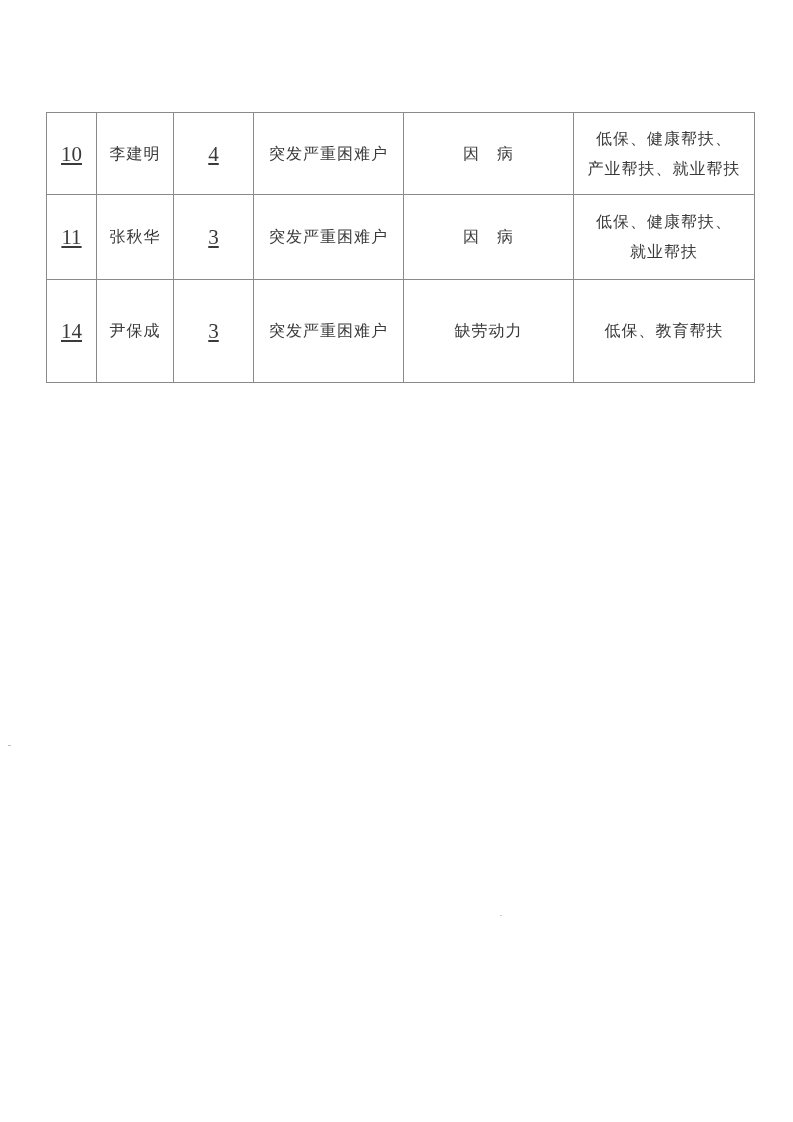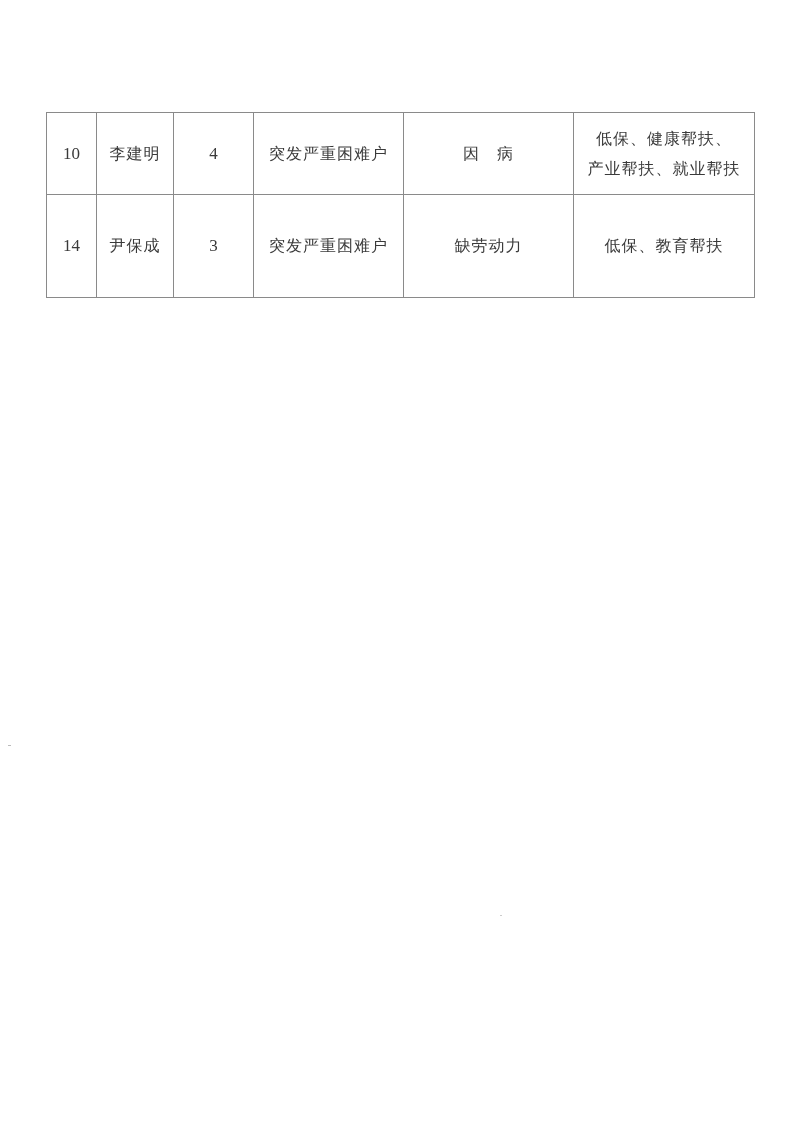--- a/index.html
+++ b/index.html
@@ -2,21 +2,21 @@
 <html><head>
 <meta charset="utf-8">
 <style>
   html, body { margin:0; padding:0; background:#ffffff; }
   body { width:793px; height:1122px; position:relative; overflow:hidden;
          font-family:"DejaVu Serif","Liberation Serif",serif; color:#333; }
   table { position:absolute; left:46px; top:112px; border-collapse:collapse;
           width:708px; table-layout:fixed; }
   td { border:1px solid #8a8a8a; text-align:center; vertical-align:middle;
        font-size:16px; line-height:30px; padding:0 2px; color:#3a3a3a; letter-spacing:1px; }
-  td.num { font-family:"Liberation Serif","DejaVu Serif",serif; font-size:17px; letter-spacing:0; }
+  td.num { font-family:"Liberation Serif","DejaVu Serif",serif; font-size:21px; letter-spacing:0;text-decoration:underline; }
   .mark { position:absolute; left:8px; top:745px; width:3px; height:1px; background:#bbb; }
   .mark2 { position:absolute; left:500px; top:915px; width:2px; height:1px; background:#ccc; }
 </style>
 </head>
 <body>
 
 <table>
   <colgroup>
     <col style="width:50px">
       <col style="width:77px">
@@ -30,20 +30,31 @@
       <td class="num">10</td>
       <td>李建明</td>
       <td class="num">4</td>
       <td>突发严重困难户</td>
       <td>因　病</td>
       <td>
         <div>低保、健康帮扶、</div>
         <div>产业帮扶、就业帮扶</div>
       </td>
     </tr>
+    <tr style="height:85px">
+      <td class="num">11</td>
+      <td>张秋华</td>
+      <td class="num">3</td>
+      <td>突发严重困难户</td>
+      <td>因　病</td>
+      <td>
+        <div>低保、健康帮扶、</div>
+        <div>就业帮扶</div>
+      </td>
+    </tr>
     <tr style="height:103px">
       <td class="num">14</td>
       <td>尹保成</td>
       <td class="num">3</td>
       <td>突发严重困难户</td>
       <td>缺劳动力</td>
       <td>低保、教育帮扶</td>
     </tr>
   </tbody>
 </table>

